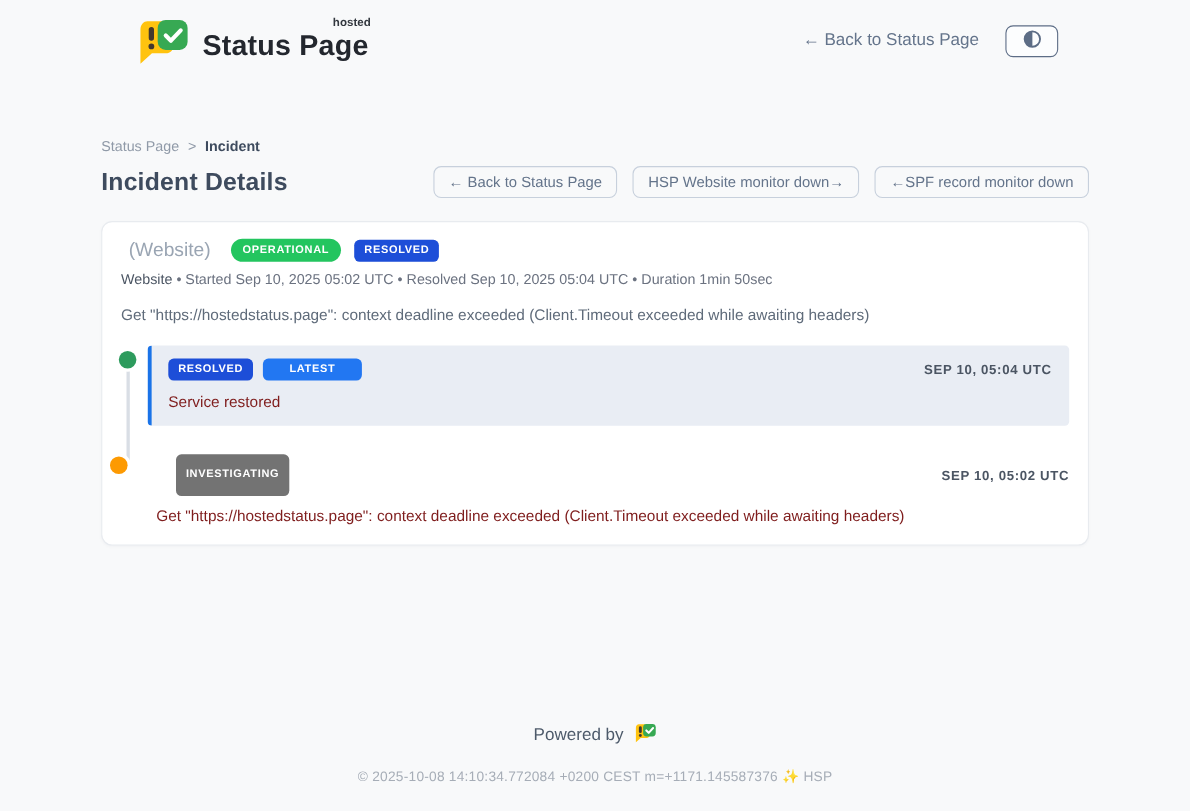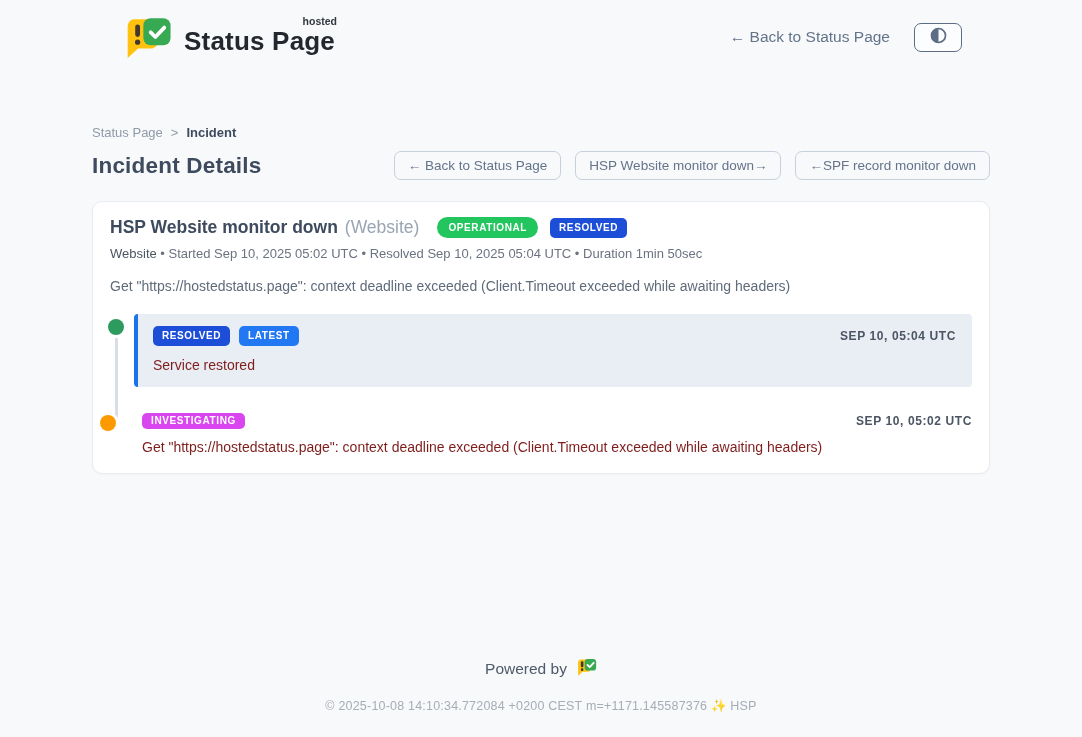--- a/index.html
+++ b/index.html
@@ -37,22 +37,22 @@
 
   
   .card { margin-top:21px; background:#ffffff; border:1px solid #e8ebef; border-radius:10px;
     padding:15px 17px 18px; box-shadow:0 1px 3px rgba(20,30,50,.03); }
   .card-title-row { display:flex; align-items:center; flex-wrap:wrap; }
   .inc-title { font-size:17.5px; font-weight:700; color:#3e4b5e; }
   .inc-component { font-size:17.5px; font-weight:400; color:#9aa5b3; margin-left:7px; }
   .badge { display:inline-block; color:#fff; font-size:10px; font-weight:700; letter-spacing:.6px; line-height:1; }
   .badge-operational { background:#23c55f; border-radius:999px; padding:5.5px 11px; margin-left:18px; }
   .badge-resolved { background:#1d4ed8; border-radius:5px; padding:5px 9px; margin-left:12px; }
-  .badge-latest { background:#2277f2; border-radius:5px; padding:5px 9px; }
-  .badge-investigating { background:#d946ef; border-radius:5px; padding:3px 9px; }
+  .badge-latest { background:#2277f2; border-radius:5px; padding:5px 24px; }
+  .badge-investigating { background:#737373; border-radius:5px; padding:14px 9px;margin-left:18px; }
   .meta { margin-top:8px; font-size:13px; color:#6b7280; }
   .meta .meta-bold { font-weight:400; color:#4b5563; }
   .desc { margin:17px 0 20px; font-size:14px; color:#5f6b7a; }
 
   
   .timeline { position:relative; }
   .tl-line { position:absolute; left:5px; top:15px; width:2.5px; height:94px; background:#d9dee5; }
   .tl-entry { position:relative; }
   .tl-dot { position:absolute; left:-2px; width:16px; height:16px; border-radius:50%;
     box-shadow:0 0 0 3px #ffffff; z-index:2; }
@@ -117,21 +117,20 @@
     <h1>Incident Details</h1>
     <div class="nav-btns">
       <button class="nav-btn">← Back to Status Page</button>
       <button class="nav-btn">HSP Website monitor down→</button>
       <button class="nav-btn">←SPF record monitor down</button>
     </div>
   </div>
 
   <section class="card">
     <div class="card-title-row">
-      <span class="inc-title">HSP Website monitor down</span>
       <span class="inc-component">(Website)</span>
       <span class="badge badge-operational">OPERATIONAL</span>
       <span class="badge badge-resolved">RESOLVED</span>
     </div>
     <div class="meta">
       <span class="meta-bold">Website</span><span> • Started Sep 10, 2025 05:02 UTC • Resolved Sep 10, 2025 05:04 UTC • Duration 1min 50sec</span>
     </div>
     <p class="desc">Get "https://hostedstatus.page": context deadline exceeded (Client.Timeout exceeded while awaiting headers)</p>
 
     <div class="timeline">

